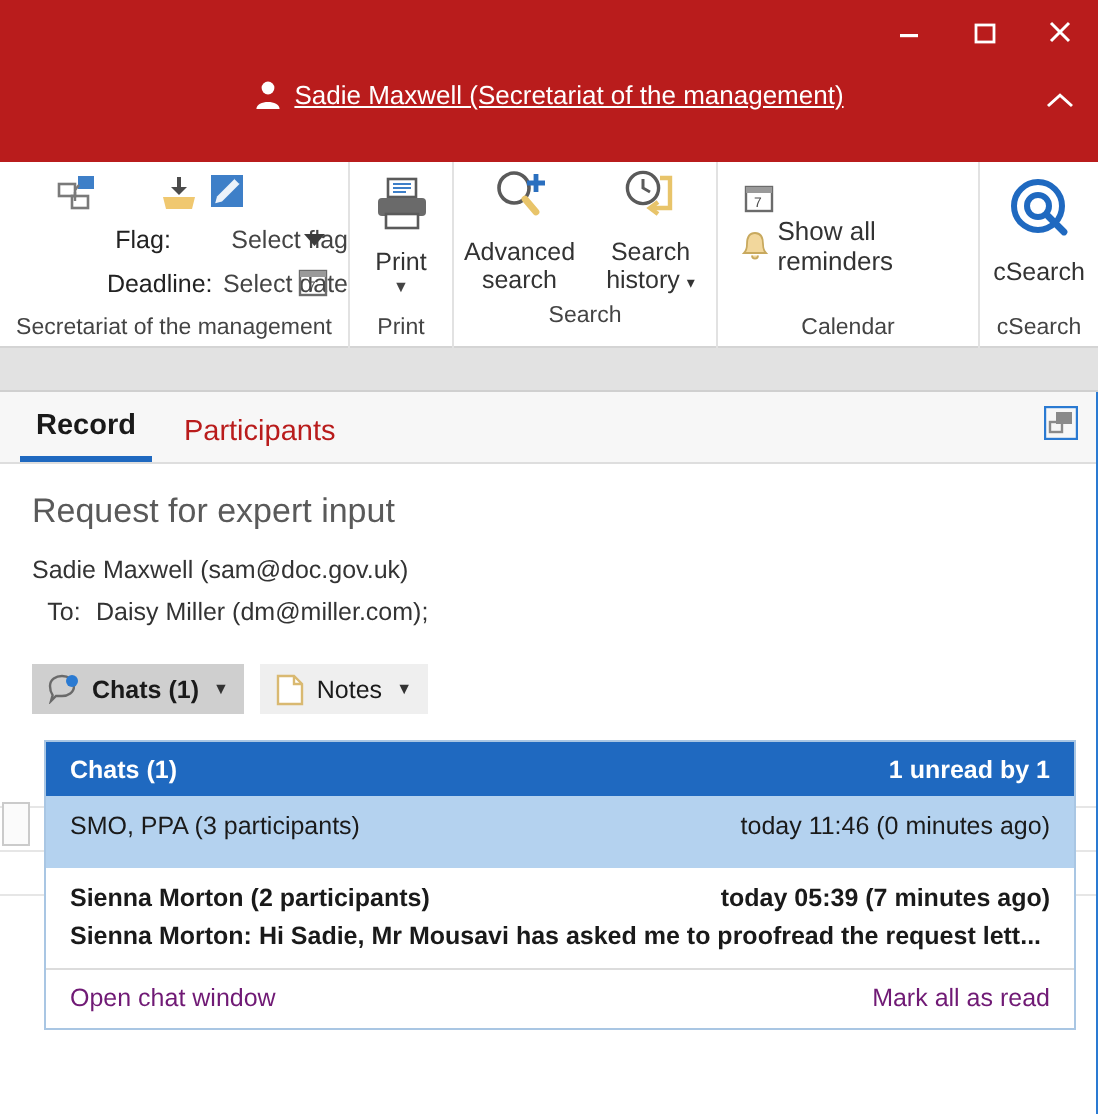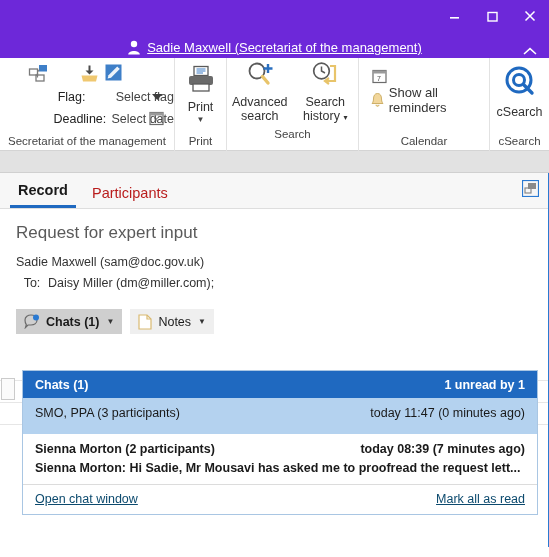--- a/index.html
+++ b/index.html
@@ -10,22 +10,22 @@
     width: 549px; height: 557px;
     font-family: "Liberation Sans", sans-serif;
     background: #ffffff;
     overflow: hidden;
     position: relative;
   }
 
   
   .titlebar {
     position: relative;
-    height: 58px;
-    background: #6d28d9;
+    height: 81px;
+    background: #b91c1c;
     width: 100%;
   }
   .win-buttons {
     position: absolute;
     top: 0; right: 0;
     display: flex;
     height: 32px;
   }
   .win-btn {
     width: 38px; height: 32px;
@@ -256,21 +256,21 @@
   }
   .chat-row-msg {
     white-space: nowrap; overflow: hidden; text-overflow: clip;
   }
   .chat-footer {
     border-top: 1px solid #dcdcdc;
     display: flex; justify-content: space-between;
     padding: 7px 12px 8px 12px;
     font-size: 12.5px;
   }
-  .linkish { color: #0c4a6e; text-decoration: underline; cursor: pointer; }
+  .linkish { color: #701a75; cursor: pointer; }
 </style>
 </head>
 <body>
 
 <div class="titlebar">
   <div class="win-buttons">
     <div class="win-btn">
       <svg width="11" height="11" viewBox="0 0 11 11">
           <rect x="1" y="6" width="9" height="1.6" fill="#fff"></rect>
         </svg>
@@ -511,28 +511,28 @@
 
 <div class="chat-popup">
   <div class="chat-hdr">
     <span>Chats (1)</span>
     <span>1 unread by 1</span>
   </div>
 
   <div class="chat-row sel">
     <div class="chat-row-top">
       <span>SMO, PPA (3 participants)</span>
-      <span>today 11:47 (0 minutes ago)</span>
+      <span>today 11:46 (0 minutes ago)</span>
     </div>
   </div>
 
   <div class="chat-row unread">
     <div class="chat-row-top">
       <span>Sienna Morton (2 participants)</span>
-      <span>today 08:39 (7 minutes ago)</span>
+      <span>today 05:39 (7 minutes ago)</span>
     </div>
     <div class="chat-row-msg">Sienna Morton: Hi Sadie,  Mr Mousavi has asked me to proofread the request lett...</div>
   </div>
 
   <div class="chat-footer">
     <span class="linkish">Open chat window</span>
     <span class="linkish">Mark all as read</span>
   </div>
 </div>
 

